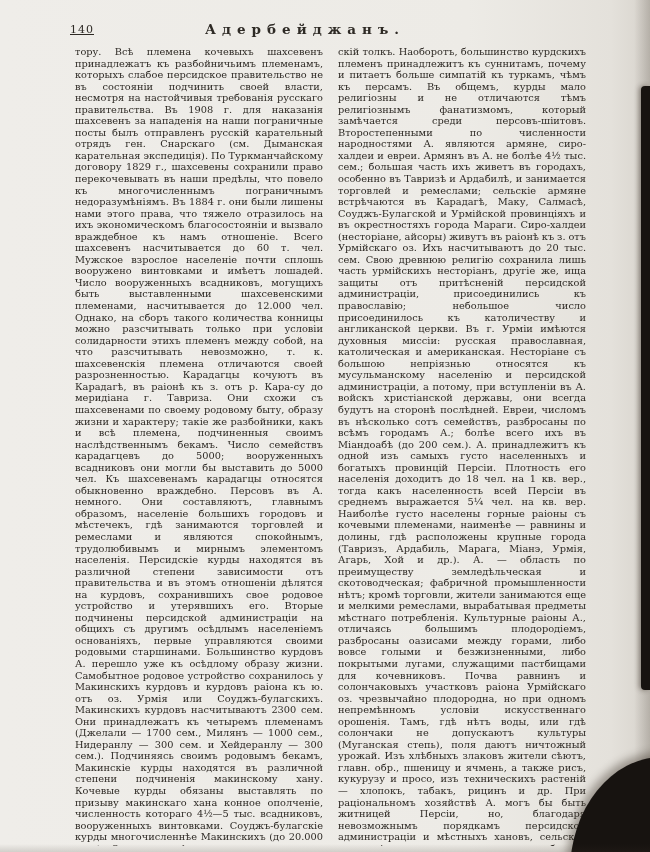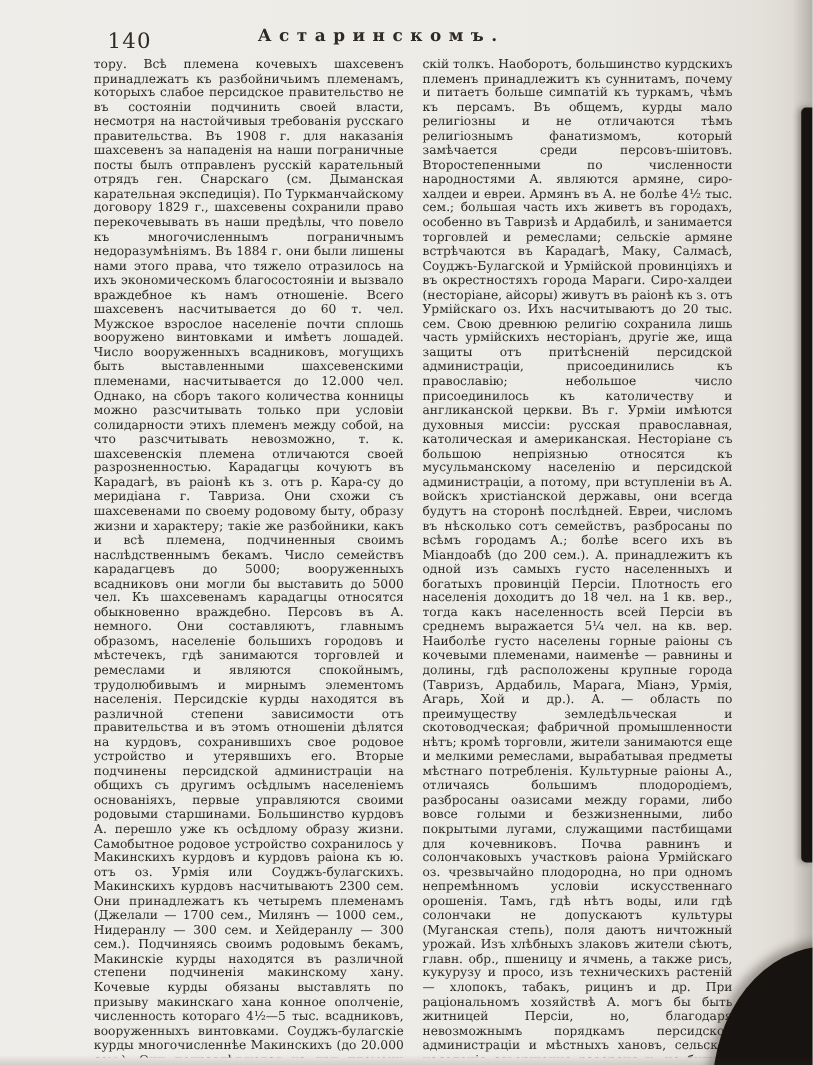--- a/index.html
+++ b/index.html
@@ -11,22 +11,22 @@
     width: 650px;
     height: 852px;
     overflow: hidden;
     background-image: linear-gradient(to right, #efede9 0%, #edebe6 72%, #e4e1db 94%, #d7d3cc 100%);
     font-family: "DejaVu Serif", serif;
     color: #2e2a25;
   }
 
   .running-head { position: absolute; top: 21px; left: 0; width: 100%; height: 24px; }
   .page-number {
-    position: absolute; left: 86px; top: 2px;
-    font-size: 17px; letter-spacing: 1px;
+    position: absolute; left: 70px; top: 2px;
+    font-size: 11px; letter-spacing: 1px; text-decoration: underline;
   }
   .running-title {
     position: absolute; left: 0; right: 40px; top: 0;
     text-align: center;
     font-weight: bold; font-size: 13.5px; letter-spacing: 6px;
   }
 
   .text-block {
     position: absolute; left: 75px; top: 46px;
     width: 512px; height: 800px;
@@ -64,21 +64,21 @@
     background: linear-gradient(to bottom, rgba(60,50,40,0), rgba(60,50,40,0.16));
   }
 </style>
 </head>
 <body>
 
 <div class="page">
 
   <header class="running-head">
     <span class="page-number">140</span>
-    <span class="running-title">Астаринскомъ.</span>
+    <span class="running-title">Адербейджанъ.</span>
   </header>
 
   <main class="text-block">
     <div class="col" lang="ru">тору. Всѣ племена кочевыхъ шахсевенъ принадлежатъ къ разбойничьимъ племенамъ, которыхъ слабое персидское правительство не въ состояніи подчинить своей власти, несмотря на настойчивыя требованія русскаго правительства. Въ 1908 г. для наказанія шахсевенъ за нападенія на наши пограничные посты былъ отправленъ русскій карательный отрядъ ген. Снарскаго (см. Дыманская карательная экспедиція). По Туркманчайскому договору 1829 г., шахсевены сохранили право перекочевывать въ наши предѣлы, что повело къ многочисленнымъ пограничнымъ недоразумѣніямъ. Въ 1884 г. они были лишены нами этого права, что тяжело отразилось на ихъ экономическомъ благосостояніи и вызвало враждебное къ намъ отношеніе. Всего шахсевенъ насчитывается до 60 т. чел. Мужское взрослое населеніе почти сплошь вооружено винтовками и имѣетъ лошадей. Число вооруженныхъ всадниковъ, могущихъ быть выставленными шахсевенскими племенами, насчитывается до 12.000 чел. Однако, на сборъ такого количества конницы можно разсчитывать только при условіи солидарности этихъ племенъ между собой, на что разсчитывать невозможно, т. к. шахсевенскія племена отличаются своей разрозненностью. Карадагцы кочуютъ въ Карадагѣ, въ раіонѣ къ з. отъ р. Кара-су до меридіана г. Тавриза. Они схожи съ шахсевенами по своему родовому быту, образу жизни и характеру; такіе же разбойники, какъ и всѣ племена, подчиненныя своимъ наслѣдственнымъ бекамъ. Число семействъ карадагцевъ до 5000; вооруженныхъ всадниковъ они могли бы выставить до 5000 чел. Къ шахсевенамъ карадагцы относятся обыкновенно враждебно. Персовъ въ А. немного. Они составляютъ, главнымъ образомъ, населеніе большихъ городовъ и мѣстечекъ, гдѣ занимаются торговлей и ремеслами и являются спокойнымъ, трудолюбивымъ и мирнымъ элементомъ населенія. Персидскіе курды находятся въ различной степени зависимости отъ правительства и въ этомъ отношеніи дѣлятся на курдовъ, сохранившихъ свое родовое устройство и утерявшихъ его. Вторые подчинены персидской администраціи на общихъ съ другимъ осѣдлымъ населеніемъ основаніяхъ, первые управляются своими родовыми старшинами. Большинство курдовъ А. перешло уже къ осѣдлому образу жизни. Самобытное родовое устройство сохранилось у Макинскихъ курдовъ и курдовъ раіона къ ю. отъ оз. Урмія или Соуджъ-булагскихъ. Макинскихъ курдовъ насчитываютъ 2300 сем. Они принадлежатъ къ четыремъ племенамъ (Джелали — 1700 сем., Милянъ — 1000 сем., Нидеранлу — 300 сем. и Хейдеранлу — 300 сем.). Подчиняясь своимъ родовымъ бекамъ, Макинскіе курды находятся въ различной степени подчиненія макинскому хану. Кочевые курды обязаны выставлять по призыву макинскаго хана конное ополченіе, численность котораго 4½—5 тыс. всадниковъ, вооруженныхъ винтовками. Соуджъ-булагскіе курды многочисленнѣе Макинскихъ (до 20.000 сем.). Они подраздѣляются на три племени (Зирза, Мурки и Бильбоса), ведутъ частью осѣдлый, частью кочевой образъ жизни. Тюрко-татары и персы А. исповѣдуютъ религію шіитскаго толка, кромѣ небольшихъ группъ талышей въ Астаринскомъ округѣ и шекинскихъ въ Хойской провинціи, исповѣдующихъ суннит-</div>
     <div class="col" lang="ru">скій толкъ. Наоборотъ, большинство курдскихъ племенъ принадлежитъ къ суннитамъ, почему и питаетъ больше симпатій къ туркамъ, чѣмъ къ персамъ. Въ общемъ, курды мало религіозны и не отличаются тѣмъ религіознымъ фанатизмомъ, который замѣчается среди персовъ-шіитовъ. Второстепенными по численности народностями А. являются армяне, сиро-халдеи и евреи. Армянъ въ А. не болѣе 4½ тыс. сем.; большая часть ихъ живетъ въ городахъ, особенно въ Тавризѣ и Ардабилѣ, и занимается торговлей и ремеслами; сельскіе армяне встрѣчаются въ Карадагѣ, Маку, Салмасѣ, Соуджъ-Булагской и Урмійской провинціяхъ и въ окрестностяхъ города Мараги. Сиро-халдеи (несторіане, айсоры) живутъ въ раіонѣ къ з. отъ Урмійскаго оз. Ихъ насчитываютъ до 20 тыс. сем. Свою древнюю религію сохранила лишь часть урмійскихъ несторіанъ, другіе же, ища защиты отъ притѣсненій персидской администраціи, присоединились къ православію; небольшое число присоединилось къ католичеству и англиканской церкви. Въ г. Урміи имѣются духовныя миссіи: русская православная, католическая и американская. Несторіане съ большою непріязнью относятся къ мусульманскому населенію и персидской администраціи, а потому, при вступленіи въ А. войскъ христіанской державы, они всегда будутъ на сторонѣ послѣдней. Евреи, числомъ въ нѣсколько сотъ семействъ, разбросаны по всѣмъ городамъ А.; болѣе всего ихъ въ Міандоабѣ (до 200 сем.). А. принадлежитъ къ одной изъ самыхъ густо населенныхъ и богатыхъ провинцій Персіи. Плотность его населенія доходитъ до 18 чел. на 1 кв. вер., тогда какъ населенность всей Персіи въ среднемъ выражается 5¼ чел. на кв. вер. Наиболѣе густо населены горные раіоны съ кочевыми племенами, наименѣе — равнины и долины, гдѣ расположены крупные города (Тавризъ, Ардабиль, Марага, Міанэ, Урмія, Агарь, Хой и др.). А. — область по преимуществу земледѣльческая и скотоводческая; фабричной промышленности нѣтъ; кромѣ торговли, жители занимаются еще и мелкими ремеслами, вырабатывая предметы мѣстнаго потребленія. Культурные раіоны А., отличаясь большимъ плодородіемъ, разбросаны оазисами между горами, либо вовсе голыми и безжизненными, либо покрытыми лугами, служащими пастбищами для кочевниковъ. Почва равнинъ и солончаковыхъ участковъ раіона Урмійскаго оз. чрезвычайно плодородна, но при одномъ непремѣнномъ условіи искусственнаго орошенія. Тамъ, гдѣ нѣтъ воды, или гдѣ солончаки не допускаютъ культуры (Муганская степь), поля даютъ ничтожный урожай. Изъ хлѣбныхъ злаковъ жители сѣютъ, главн. обр., пшеницу и ячмень, а также рисъ, кукурузу и просо, изъ техническихъ растеній — хлопокъ, табакъ, рицинъ и др. При раціональномъ хозяйствѣ А. могъ бы быть житницей Персіи, но, благодаря невозможнымъ порядкамъ персидской администраціи и мѣстныхъ хановъ, сельское населеніе совершенно разорено и, не будучи въ состояніи поддерживать свое существованіе, уходитъ на заработки въ Россію. Тѣмъ не менѣе, въ виду общаго обилія продовольственныхъ средствъ, довольствіе войскъ хлѣбомъ и зерновымъ фуражемъ едва ли встрѣтитъ затрудненія. Въ мясѣ (особенно въ бара-</div>
   </main>
 
   <div class="edge-shade"></div>
   <div class="edge-strip"></div>
   <div class="corner-blob"></div>

